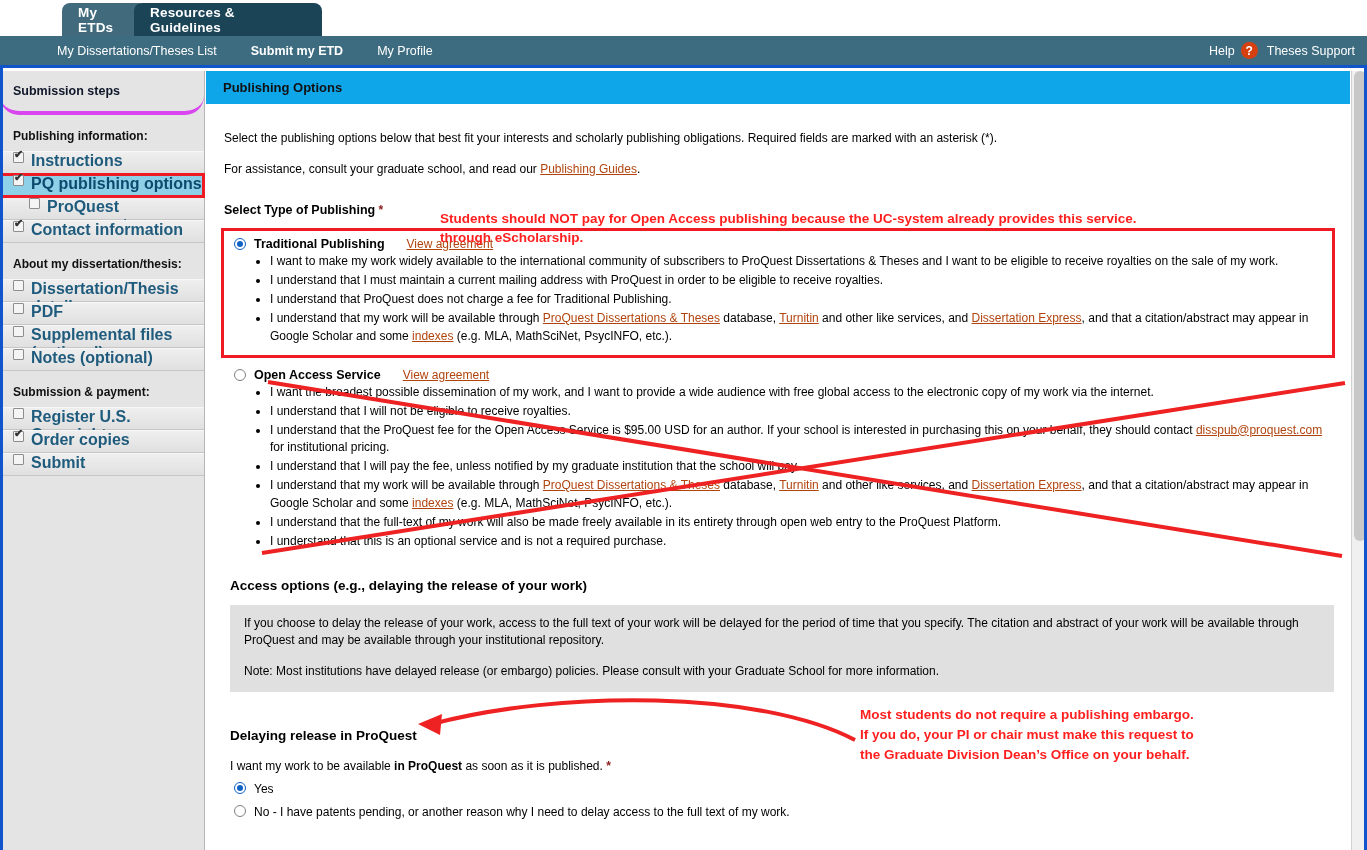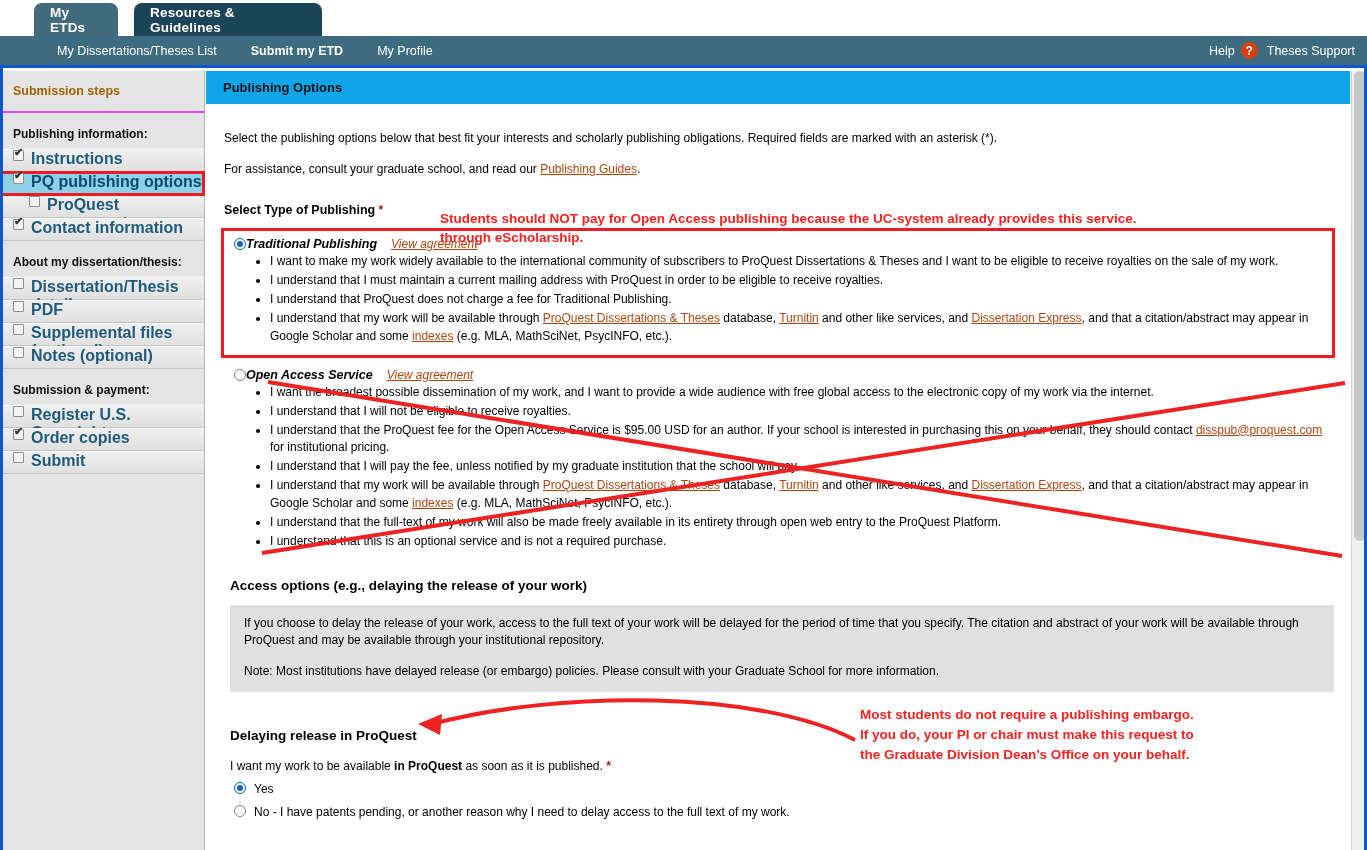--- a/index.html
+++ b/index.html
@@ -20,21 +20,21 @@
     background:#ffffff;
   }
   .tab {
     position:absolute; top:3px; height:33px;
     border-radius:8px 8px 0 0;
     color:#ffffff; font-weight:bold; font-size:13.5px;
     display:flex; align-items:center; justify-content:center;
     padding:0 16px; letter-spacing:.2px;
     cursor:pointer;
   }
-  #tab-my-etds { left:34px; background:#416b7d; width:84px; }
+  #tab-my-etds { left:62px; background:#416b7d; width:84px; }
   #tab-resources { left:134px; background:#1b4457; width:188px; }
 
   
   #navbar {
     position:absolute; top:36px; left:0; width:1367px; height:32px;
     background:#3d6c80;
     border-bottom:3px solid #1155cc;
     display:flex; align-items:center;
   }
   #navbar .navlinks { display:flex; align-items:center; margin-left:57px; }
@@ -57,23 +57,24 @@
   
   #content { position:absolute; top:71px; left:0; width:1367px; height:779px; }
 
   
   #sidebar {
     position:absolute; left:0; top:0; width:205px; height:779px;
     background:#e4e4e4;
     border-right:1px solid #b5b5b5;
   }
   #sidebar-title {
-    font-weight:bold; font-size:12.5px; color:#a16207;
+    font-weight:bold; font-size:12.5px; color:#0f172a;
     padding:13px 0 13px 13px;
-    border-bottom:2px solid #d946ef;
+    border-bottom:4px solid #d946ef;
+    border-radius:19px;
   }
   .side-group {
     font-weight:bold; font-size:12px; color:#111;
     padding:14px 0 8px 13px;
   }
   .side-item {
     display:flex; 
     height:23px;
     padding-left:13px;
     background:linear-gradient(#efefef,#e0e0e0);
@@ -120,21 +121,21 @@
   #intro2 { margin-top:17px; }
 
   a.link { color:#b1440e; text-decoration:underline; cursor:pointer; }
 
   
   #sel-type-row { margin-top:27px; position:relative; height:22px; }
   #sel-type-label { font-weight:bold; font-size:12.5px; }
   .req { color:#8b1a1a; font-weight:bold; }
 
   .optionblock { position:relative; padding-left:10px; }
-  .opt-head { display:flex; align-items:center; margin-bottom:2px;font-style:italic; }
+  .opt-head { display:flex; align-items:center; gap:8px; margin-bottom:2px; }
   .opt-title { font-weight:bold; font-size:12.5px; }
   .radio {
     width:12px; height:12px; flex:0 0 12px; border-radius:50%;
     border:1px solid #808080; background:#fff; position:relative;
   }
   .radio.on { border:1px solid #1063c4; background:#fff; }
   .radio.on::after {
     content:""; position:absolute; left:2px; top:2px;
     width:6px; height:6px; border-radius:50%; background:#1063c4;
   }

